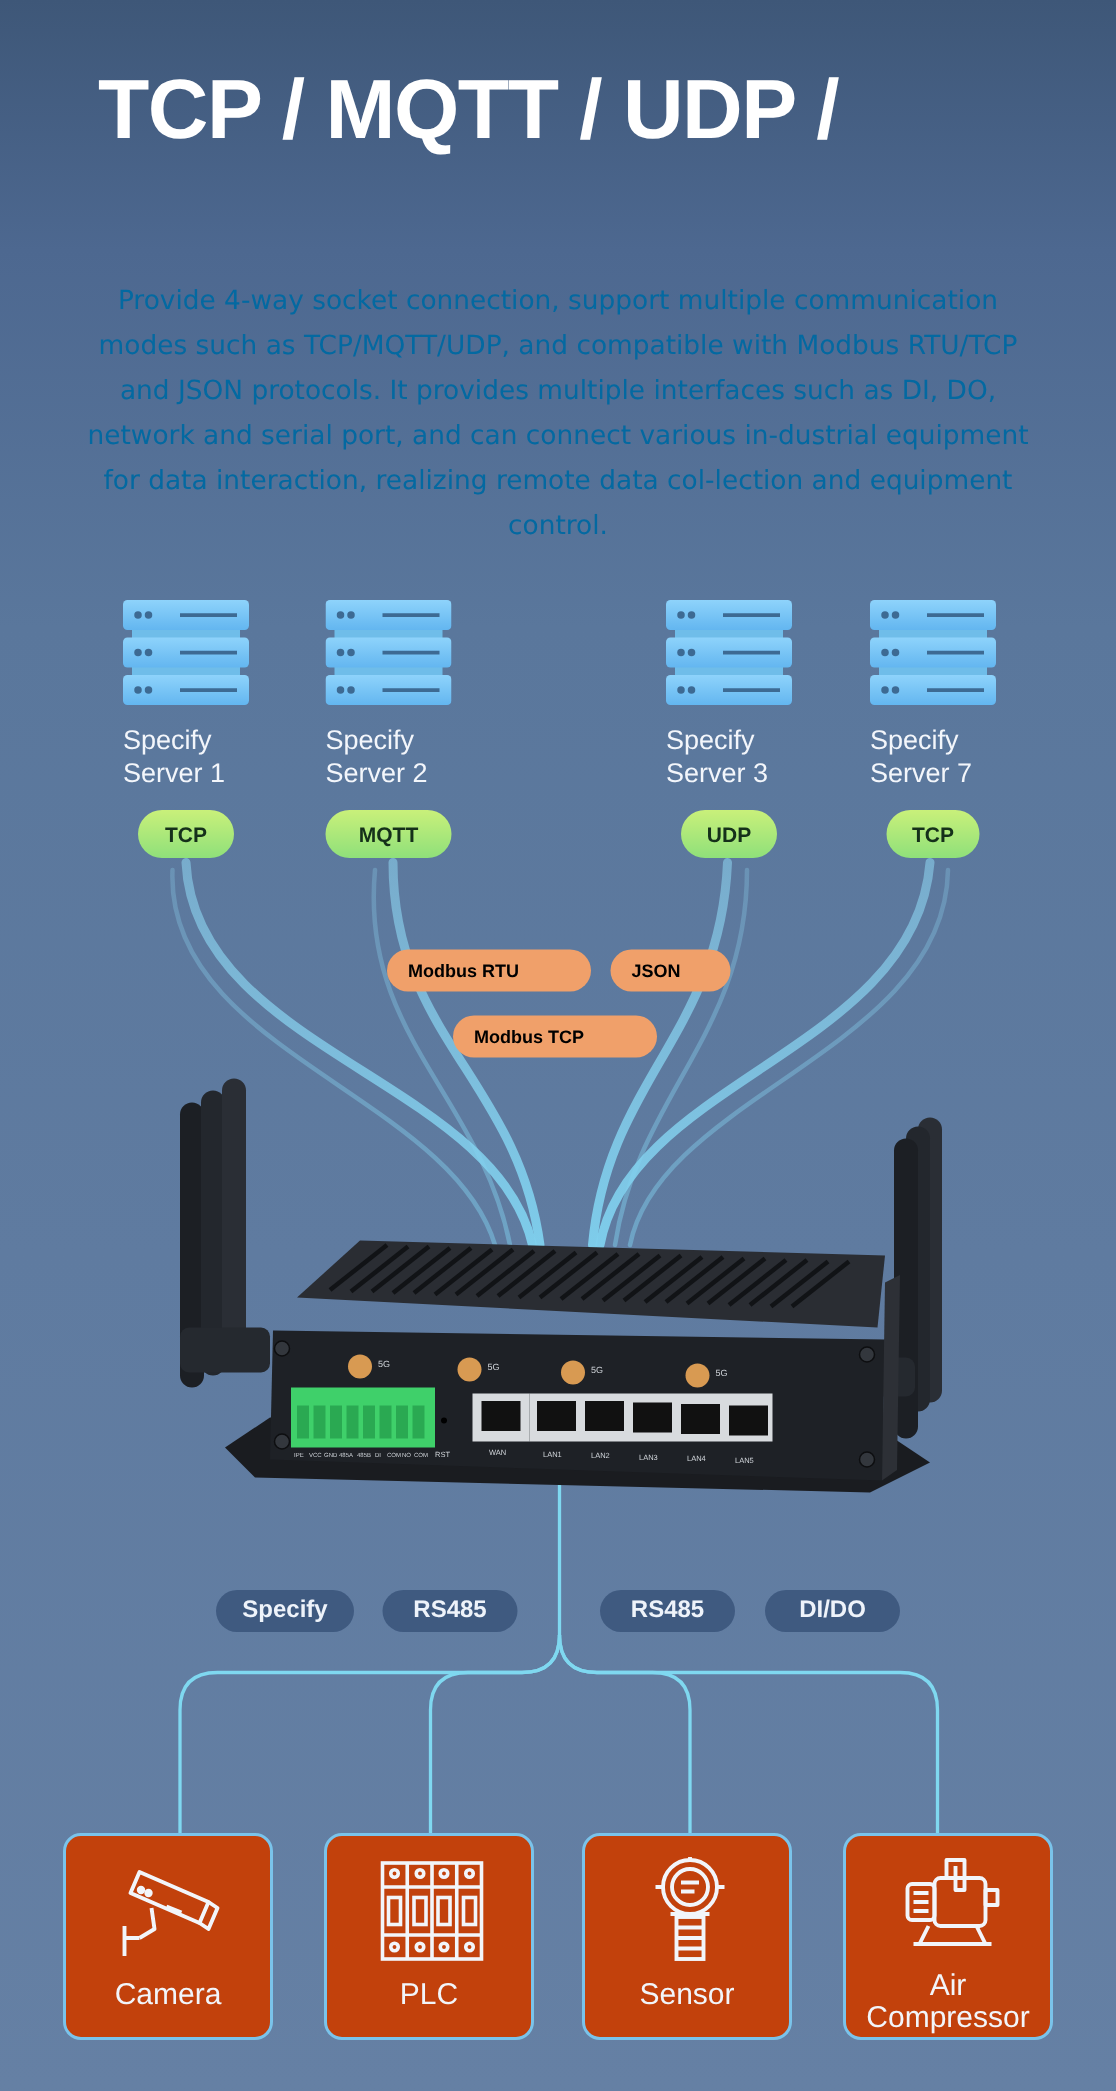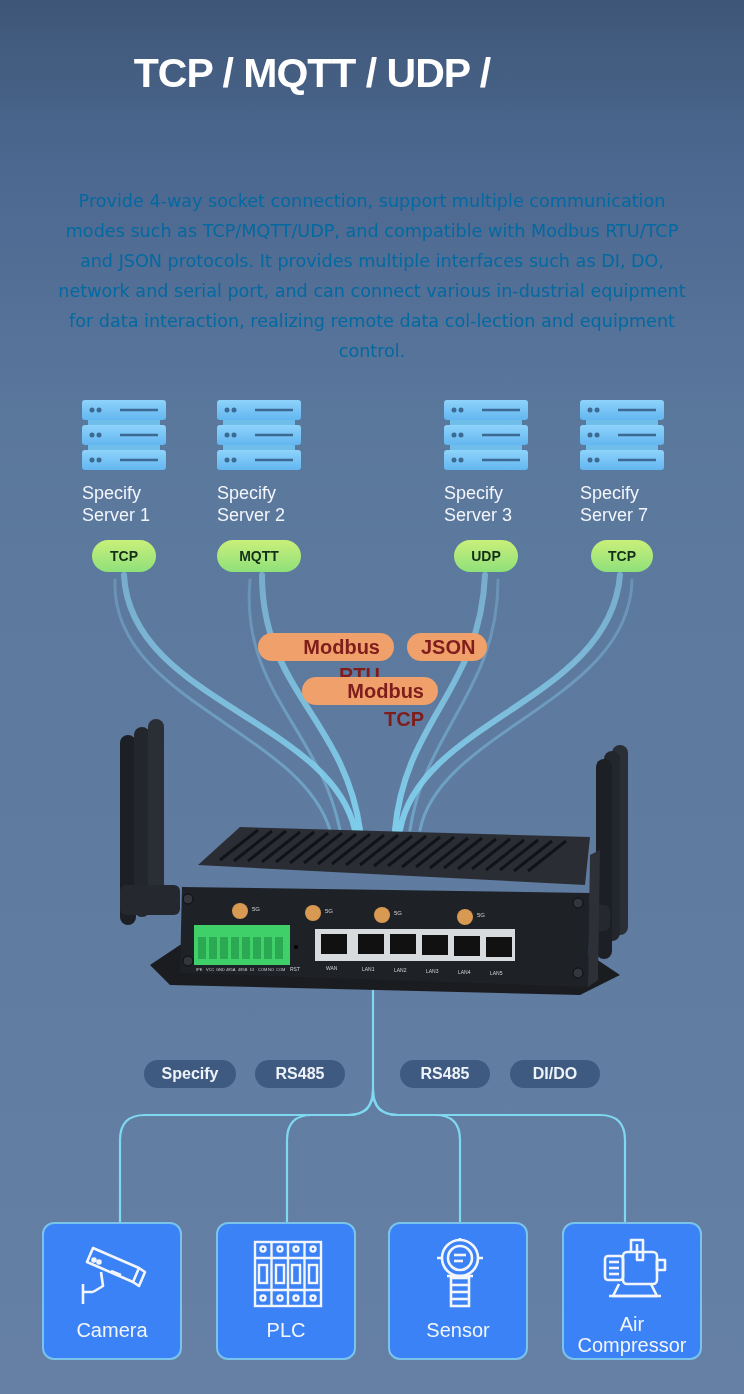--- a/index.html
+++ b/index.html
@@ -5,49 +5,49 @@
   * { box-sizing: border-box; margin: 0; padding: 0; }
   html, body { width: 744px; height: 1394px; overflow: hidden; }
   body {
     position: relative;
     font-family: "Liberation Sans", "DejaVu Sans", sans-serif;
     background: linear-gradient(180deg, #3e5778 0%, #4d6890 12%, #5a779c 30%, #5f7ba0 60%, #6580a4 100%);
     color: #fff;
   }
   .title {
     position: absolute; left: 0; top: 44px; width: 596px;
-    text-align: center; font-weight: 700; font-size: 41px; line-height: 58px;
+    text-align: center; font-weight: 700; font-size: 56px; line-height: 58px;
     letter-spacing: -1px; color: #ffffff; padding-left: 28px;
   }
   .desc {
     position: absolute; left: 48px; top: 186px; width: 648px;
     text-align: center; font-size: 19.2px; line-height: 30px; color: #0369a1;
     font-family: "DejaVu Sans", sans-serif; font-size: 17.6px;
   }
   .server {
     position: absolute; width: 84px; text-align: left;
   }
   .server-icon { display: block; margin: 0 auto; width: 84px; height: 72px; }
   .server-label { font-size: 18px; line-height: 22px; color: #f3f6fb; margin-top: 10px; }
   .pill-green {
     position: absolute; height: 32px; line-height: 32px; padding: 0 16px; border-radius: 16px;
     background: linear-gradient(180deg, #c9f07a, #8fe07a); color: #15301a;
     font-weight: 700; font-size: 14px; text-align: center;
   }
   .pill-orange {
     position: absolute; height: 28px; line-height: 28px; padding: 0 14px; border-radius: 14px;
-    background: #f0a06a; color: #7f1d1d; font-weight: 700; font-size: 20px; text-align: right;
+    background: #f0a06a; color: #000000; font-weight: 700; font-size: 12px; text-align: left;
   }
   .pill-dark {
     position: absolute; height: 28px; line-height: 28px; padding: 0 14px; border-radius: 14px;
     background: #3f5a80; color: #eef3fa; font-weight: 700; font-size: 16px; text-align: center;
   }
   .card {
     position: absolute; top: 1222px; width: 140px; height: 138px;
-    border: 2px solid #7ac3ea; border-radius: 12px; background: #3b82f6;
+    border: 2px solid #7ac3ea; border-radius: 12px; background: #c2410c;
     text-align: center;
   }
   .card svg { position: absolute; left: 35px; top: 12px; width: 70px; height: 76px; }
   .card-label { position: absolute; left: 0; width: 100%; font-size: 20px; line-height: 21px; color: #f2f5fa; }
   .wires { position: absolute; left: 0; top: 0; }
 </style>
 </head>
 <body>
 
 <svg class="wires" width="744" height="1394">

